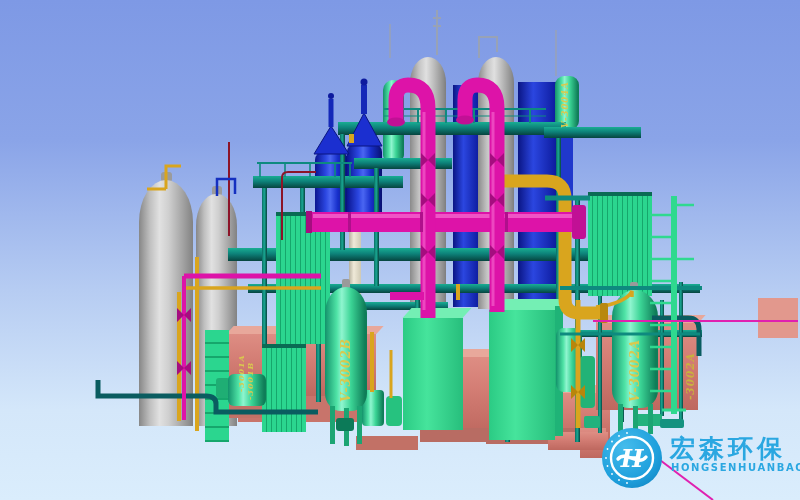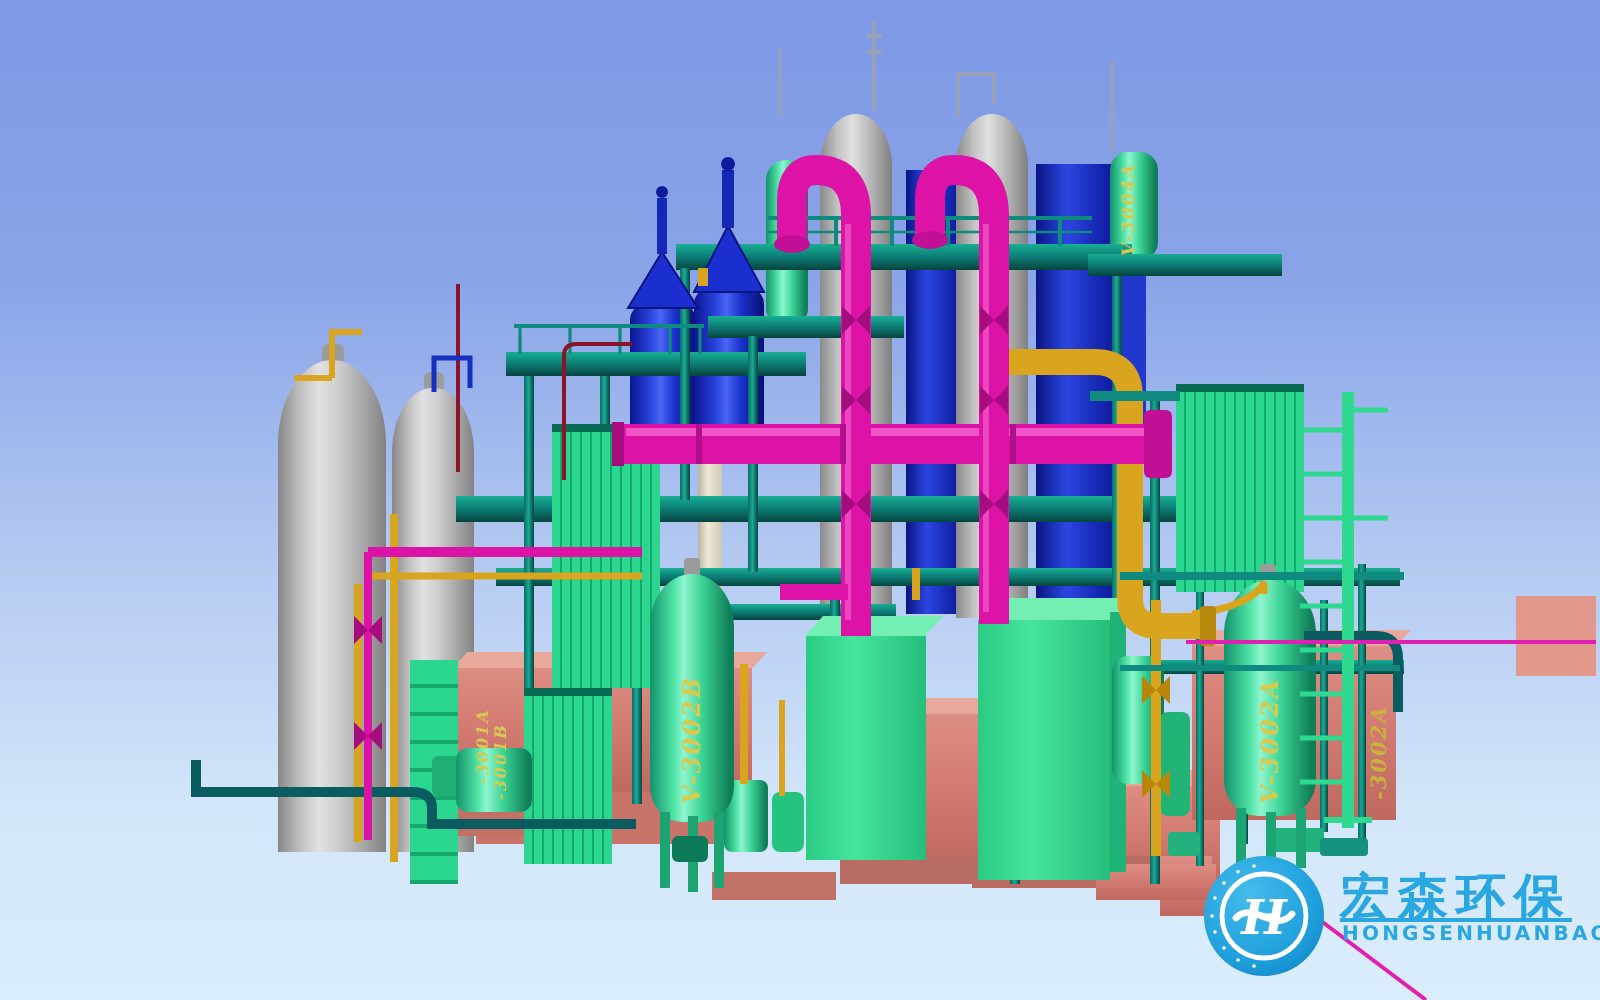--- a/index.html
+++ b/index.html
@@ -253,16 +253,16 @@
         <circle cx="19" cy="54" r="0.9"></circle>
         <circle cx="12" cy="48" r="0.9"></circle>
       <circle cx="7.5" cy="40" r="0.9"></circle>
         <circle cx="6" cy="32" r="0.9"></circle>
         <circle cx="7.5" cy="23" r="0.9"></circle>
       <circle cx="12" cy="15.5" r="0.9"></circle>
         <circle cx="19" cy="9.9" r="0.9"></circle>
         <circle cx="27" cy="7" r="0.9"></circle>
     </g>
   </svg>
-  <div class="cn" style="left:670px;top:432px;text-decoration:underline;">宏森环保</div>
+  <div class="cn" style="left:670px;top:432px;">宏森环保</div>
   <div class="en" style="left:671px;top:462px;">HONGSENHUANBAO</div>
 
 </div>
 
 </body></html>

